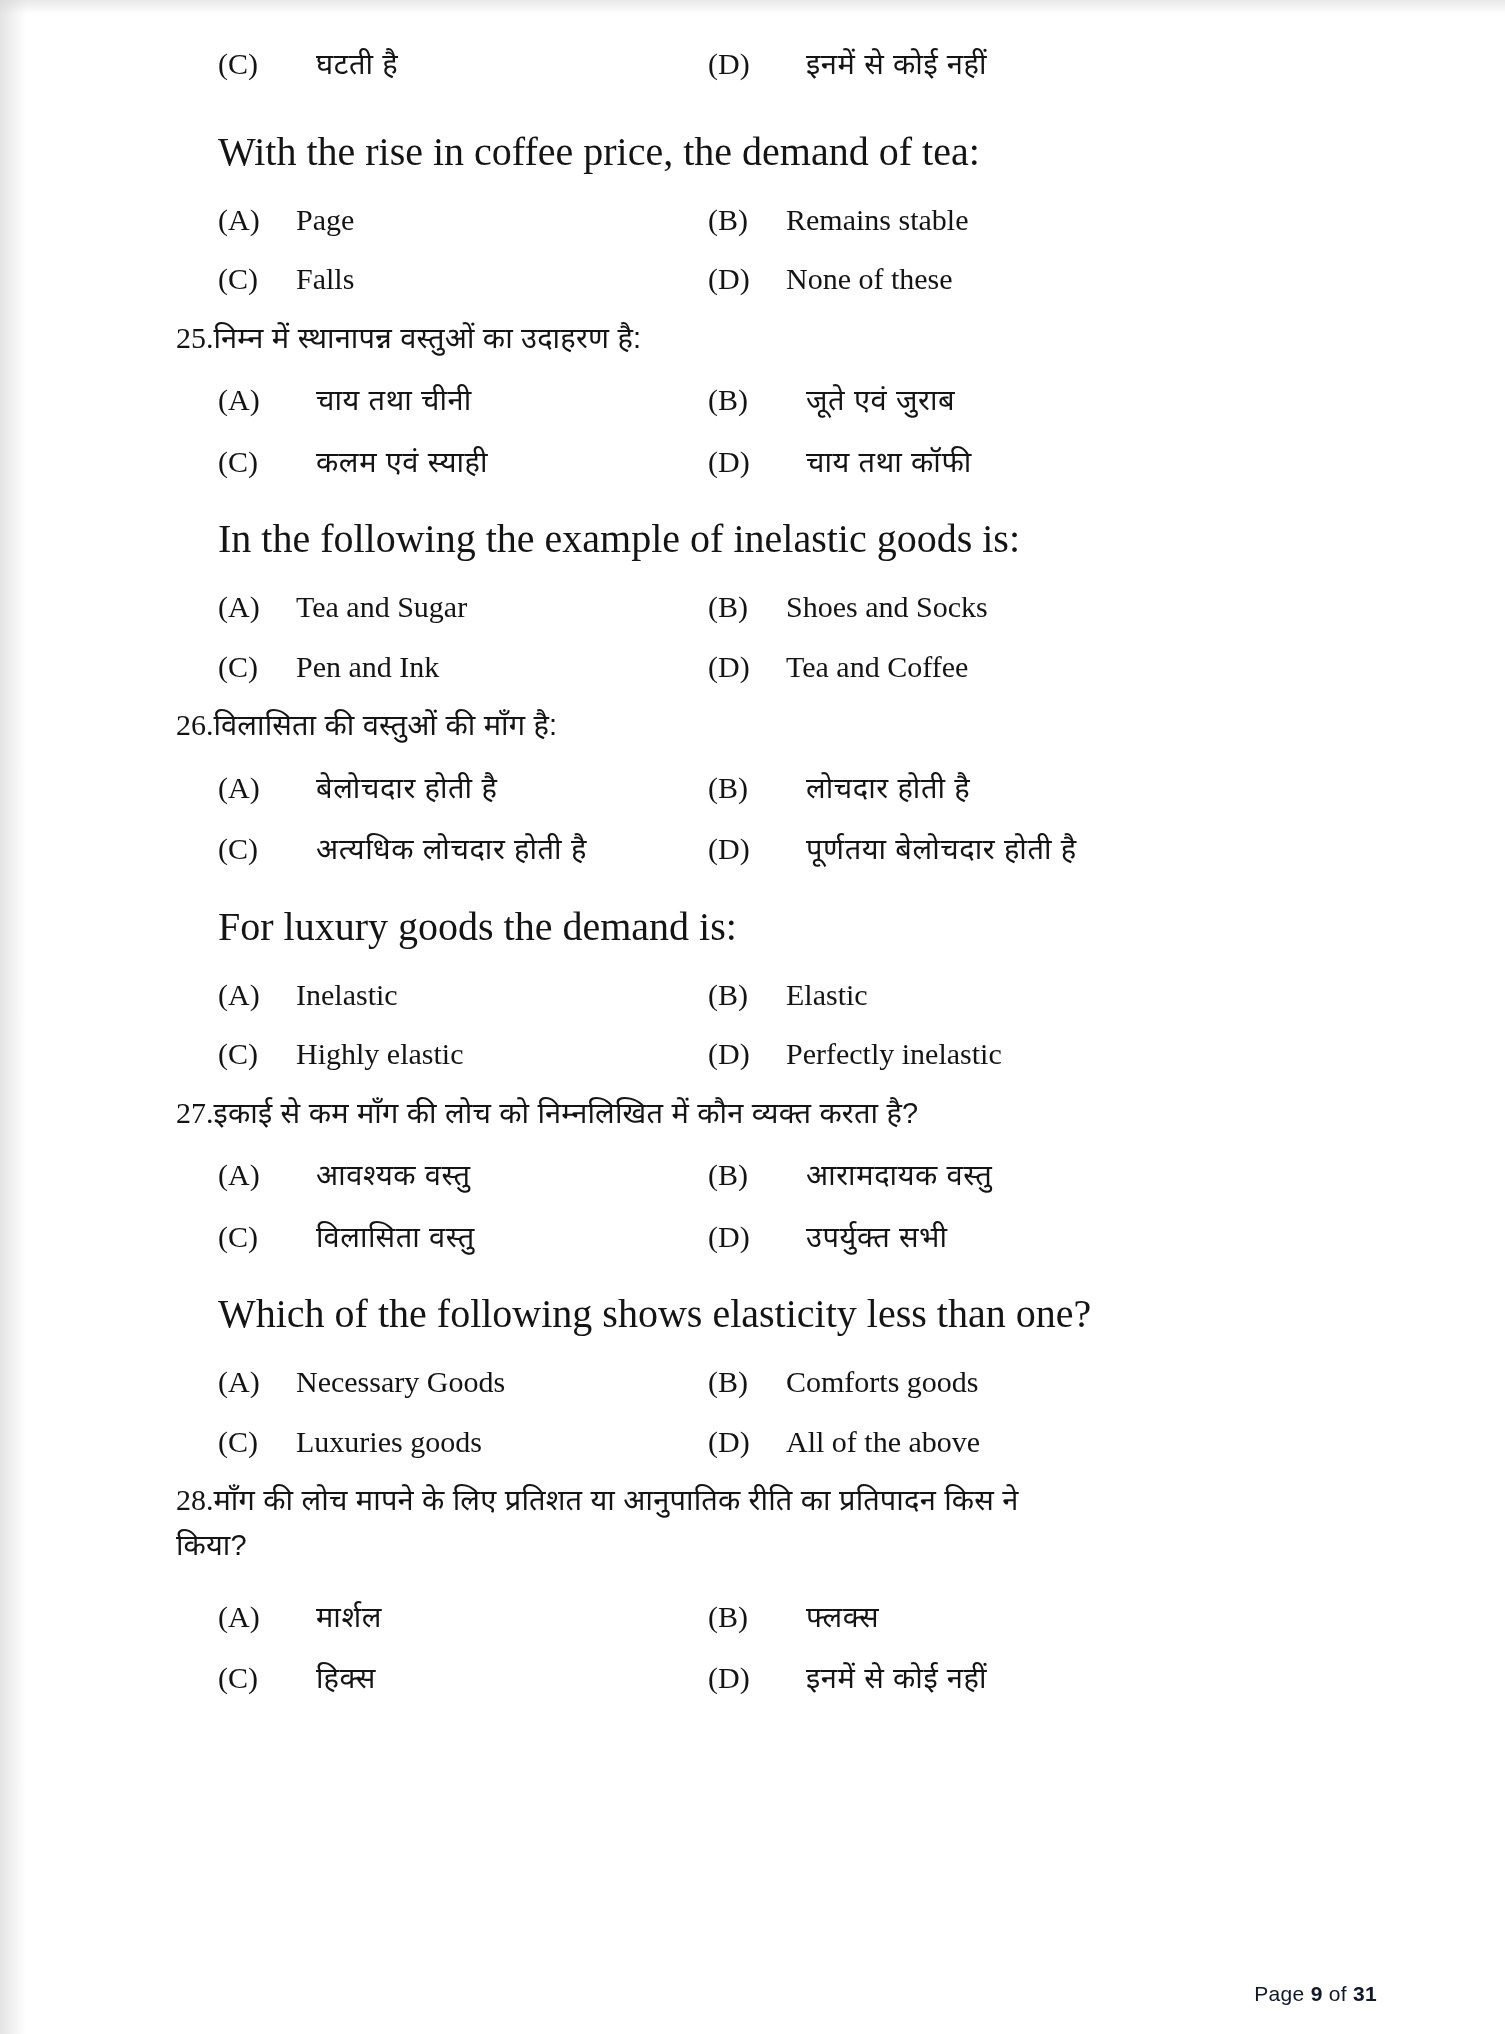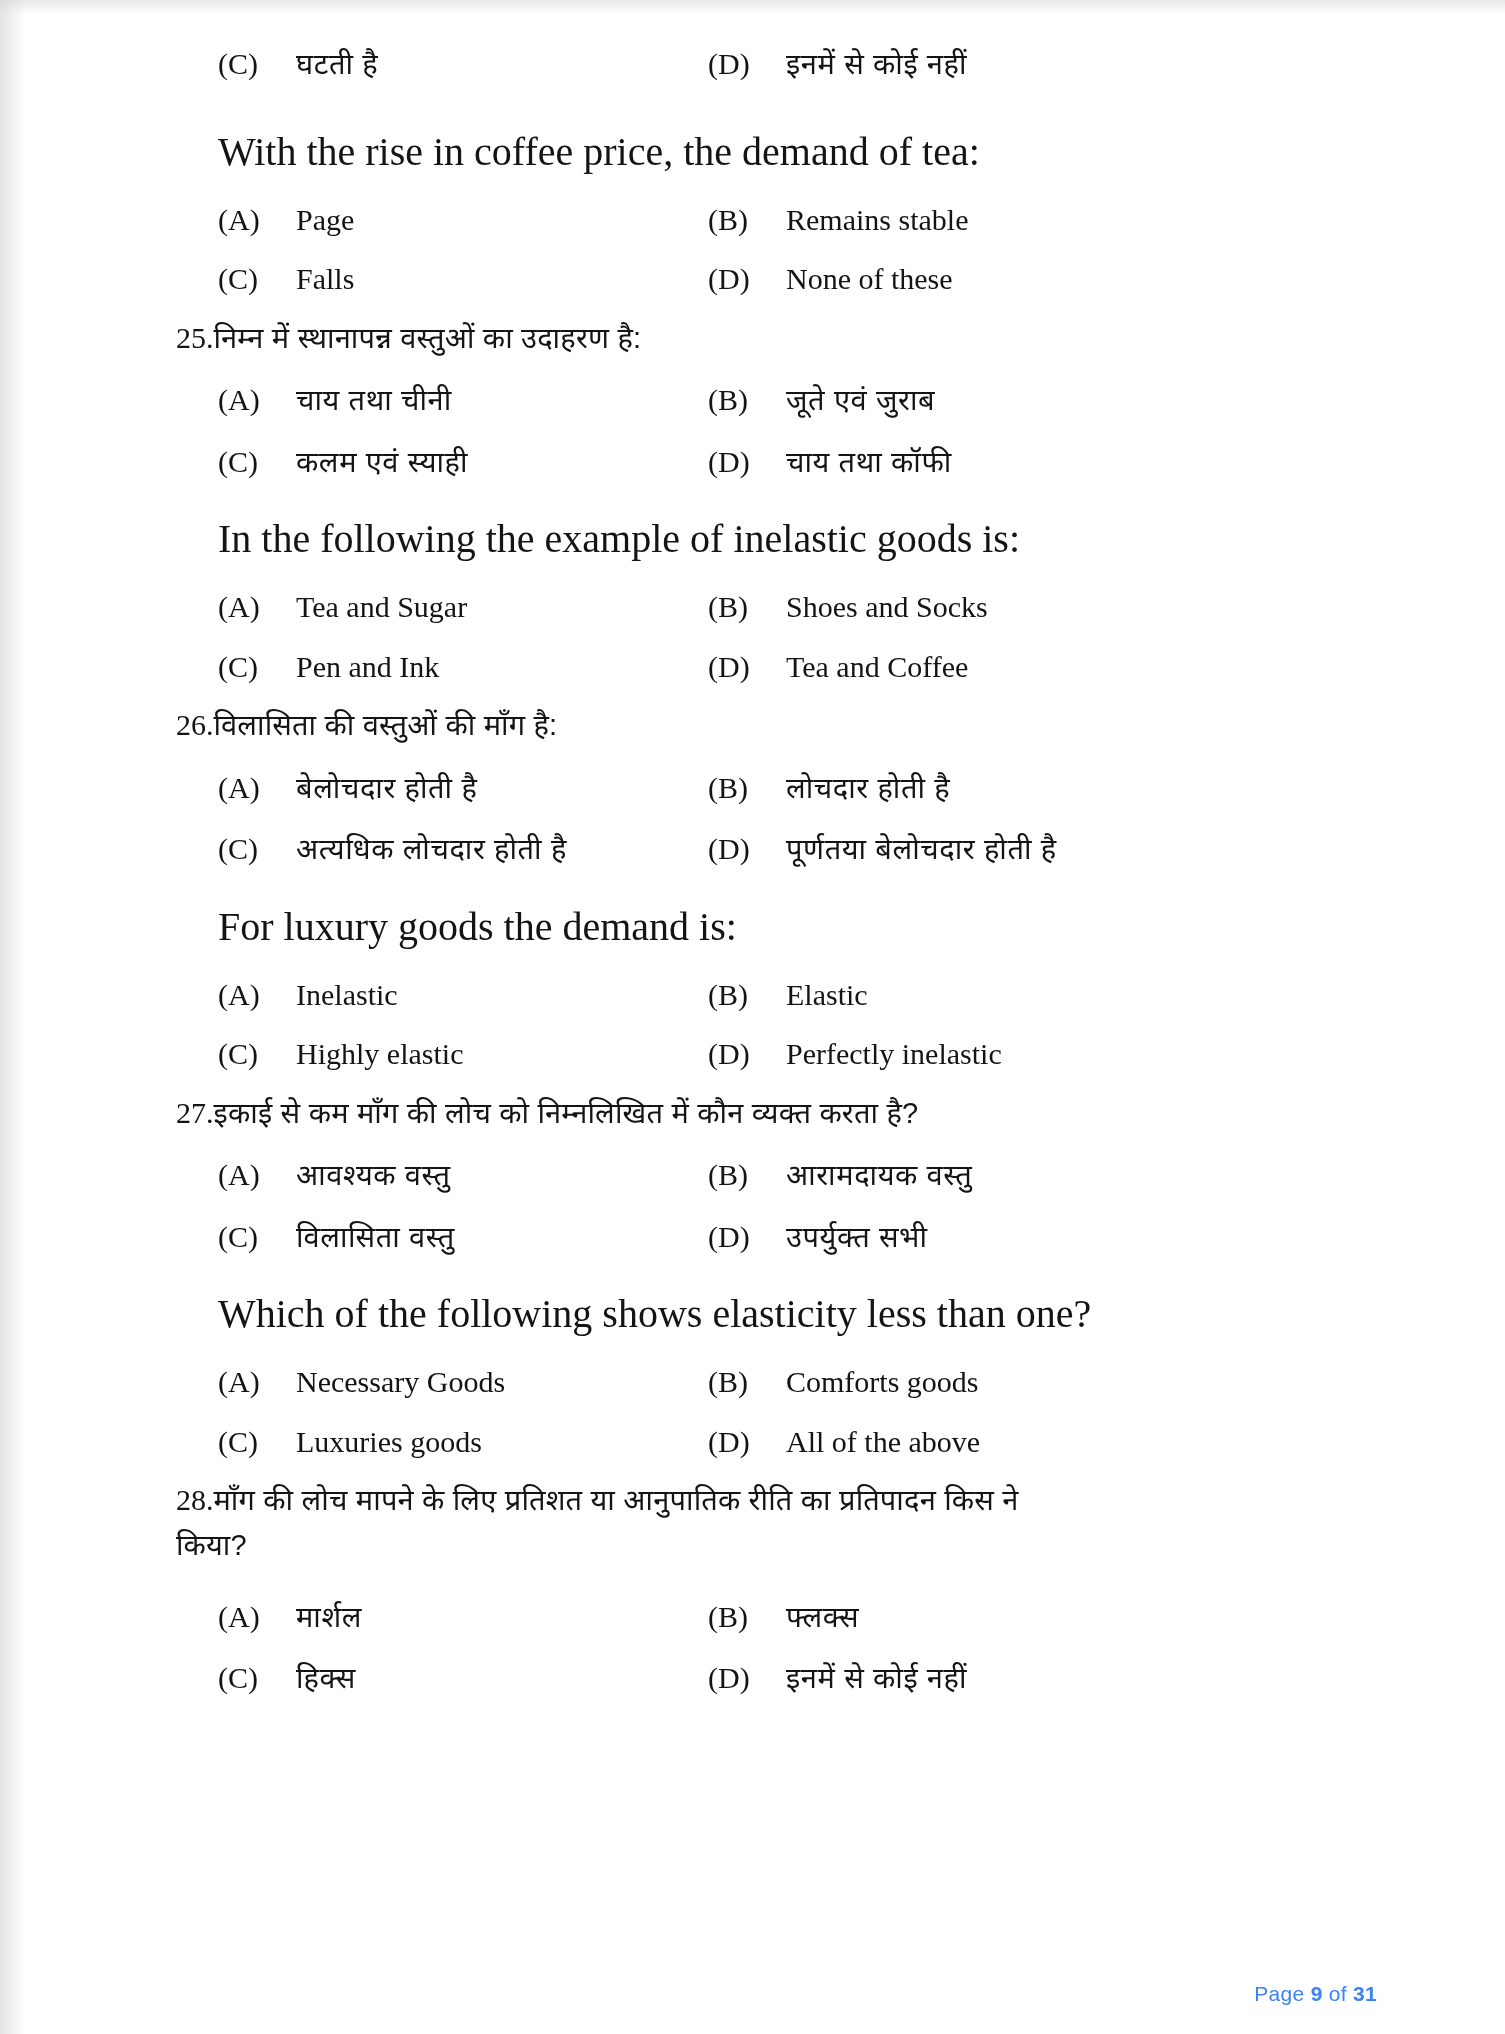--- a/index.html
+++ b/index.html
@@ -91,32 +91,32 @@
     flex: 1 1 auto;
   }
 
   
   .hi {
     font-family: "Liberation Sans", "DejaVu Sans", sans-serif;
     font-size: 29px;
     letter-spacing: 0.2px;
   }
   .opt-row.hi-row { margin-top: 18px; }
-  .opt-row.hi-row .opt-val { letter-spacing: 0.6px; }
+  .opt-row.hi-row .opt-val { letter-spacing: 0.6px; margin-left: 20px; }
 
   .spacer-sm { height: 10px; }
 
   
   .footer {
     position: absolute;
     right: 128px;
     bottom: 28px;
     font-family: "Liberation Sans", "DejaVu Sans", sans-serif;
     font-size: 21px;
-    color: #3b82f6;
+    color: #0f172a;
     letter-spacing: 0.3px;
   }
   .footer b { font-weight: 700; }
 </style>
 </head>
 <body>
 
 <div class="page">
   <div class="scan-edge-left"></div>
   <div class="scan-edge-top"></div>

